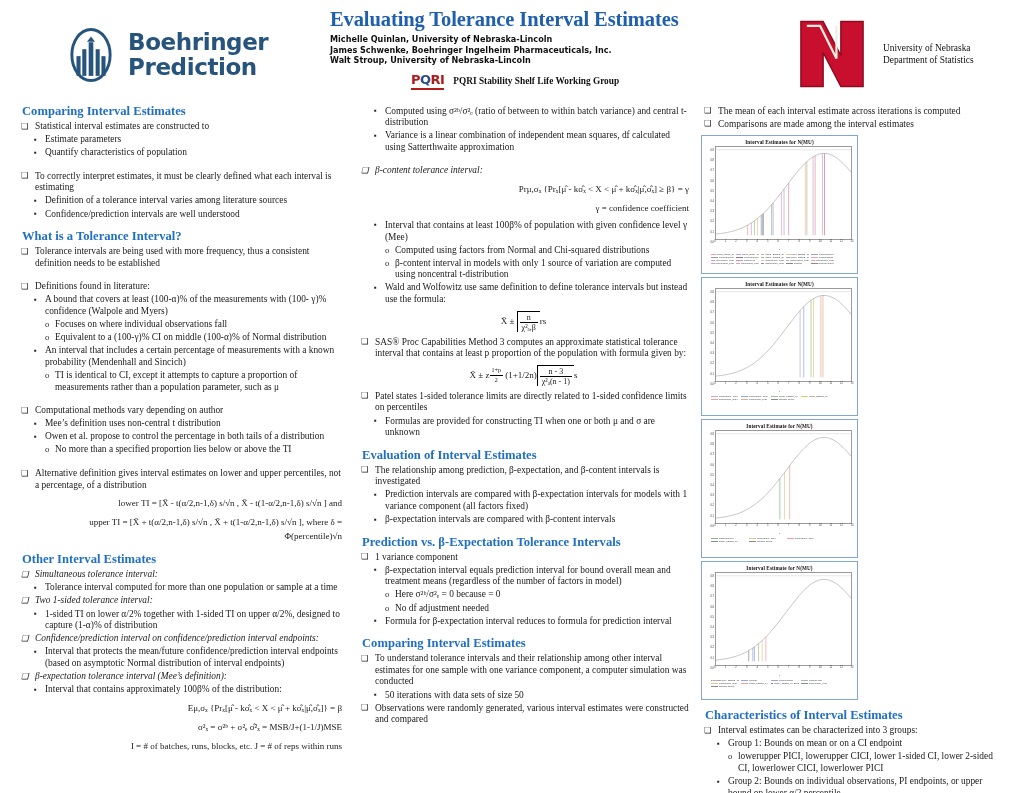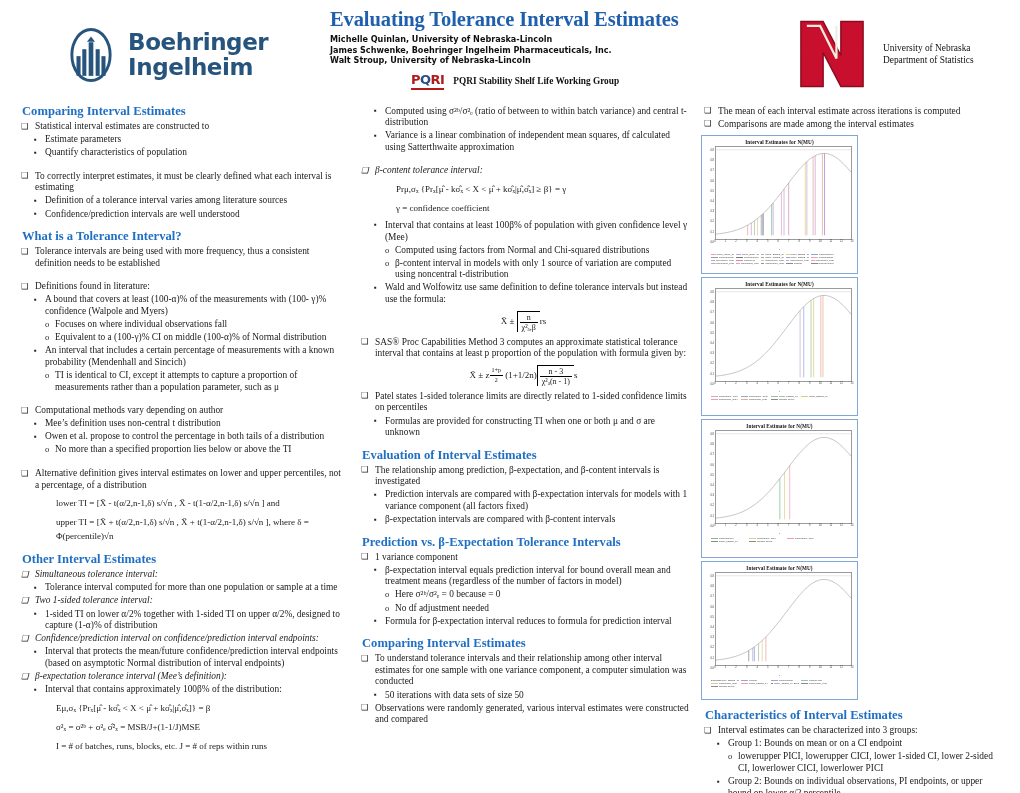--- a/index.html
+++ b/index.html
@@ -46,21 +46,21 @@
   .b1,.b2,.b3{position:relative;font-size:9.4px;line-height:11.6px;margin:1.5px 0;}
   .b1{padding-left:17px;}
   .b2{padding-left:27px;}
   .b3{padding-left:37px;}
   .b1::before{content:"\2751";position:absolute;left:3px;top:-0.5px;font-size:8.4px;color:#222;}
   .b2::before{content:"\25AA";position:absolute;left:16px;top:-0.5px;font-size:8px;color:#222;}
   .b3::before{content:"o";position:absolute;left:27px;top:0px;font-size:8.6px;color:#222;}
   .ital{font-style:italic;}
 
   
-  .formula{font-size:9px;text-align:left;margin:5px 0 5px 0;line-height:14px;}
+  .formula{font-size:9px;text-align:right;margin:5px 0 5px 0;line-height:14px;}
   .formula.center{text-align:center;}
   .formula.ind{padding-left:38px;}
   .frac{display:inline-block;vertical-align:middle;text-align:center;font-size:8px;line-height:9px;}
   .frac .num{display:block;padding:0 2px;}
   .frac .den{display:block;border-top:1px solid #000;padding:0 2px;}
   .sqrt{display:inline-block;vertical-align:middle;}
   .sqrt > .rad{display:inline-block;border-top:1px solid #000;border-left:1px solid #000;
                padding:1px 2px 0 2px;font-size:7.6px;line-height:9px;}
 
   
@@ -97,21 +97,21 @@
         <ellipse cx="50" cy="50" rx="33" ry="44" fill="none" stroke="#26547d" stroke-width="5"></ellipse>
         <polygon points="50,18 57,27 43,27" fill="#26547d"></polygon>
         <rect x="46" y="28" width="8" height="58" fill="#26547d"></rect>
         <rect x="35" y="40" width="7" height="46" fill="#26547d"></rect>
         <rect x="58" y="40" width="7" height="46" fill="#26547d"></rect>
         <rect x="25" y="52" width="7" height="34" fill="#26547d"></rect>
         <rect x="68" y="52" width="7" height="34" fill="#26547d"></rect>
       </svg>
       <div class="bi-word">
         <div>Boehringer</div>
-        <div>Ingelheim</div>
+        <div>Prediction</div>
       </div>
     </div>
 
     <div class="title-block">
       <div class="poster-title">Evaluating Tolerance Interval Estimates</div>
       <div class="author">Michelle Quinlan, University of Nebraska-Lincoln</div>
       <div class="author">James Schwenke, Boehringer Ingelheim Pharmaceuticals, Inc.</div>
       <div class="author">Walt Stroup, University of Nebraska-Lincoln</div>
       <div class="pqri-row">
         <div class="pqri-mark"><span>P</span><span class="o">Q</span><span>RI</span></div>

